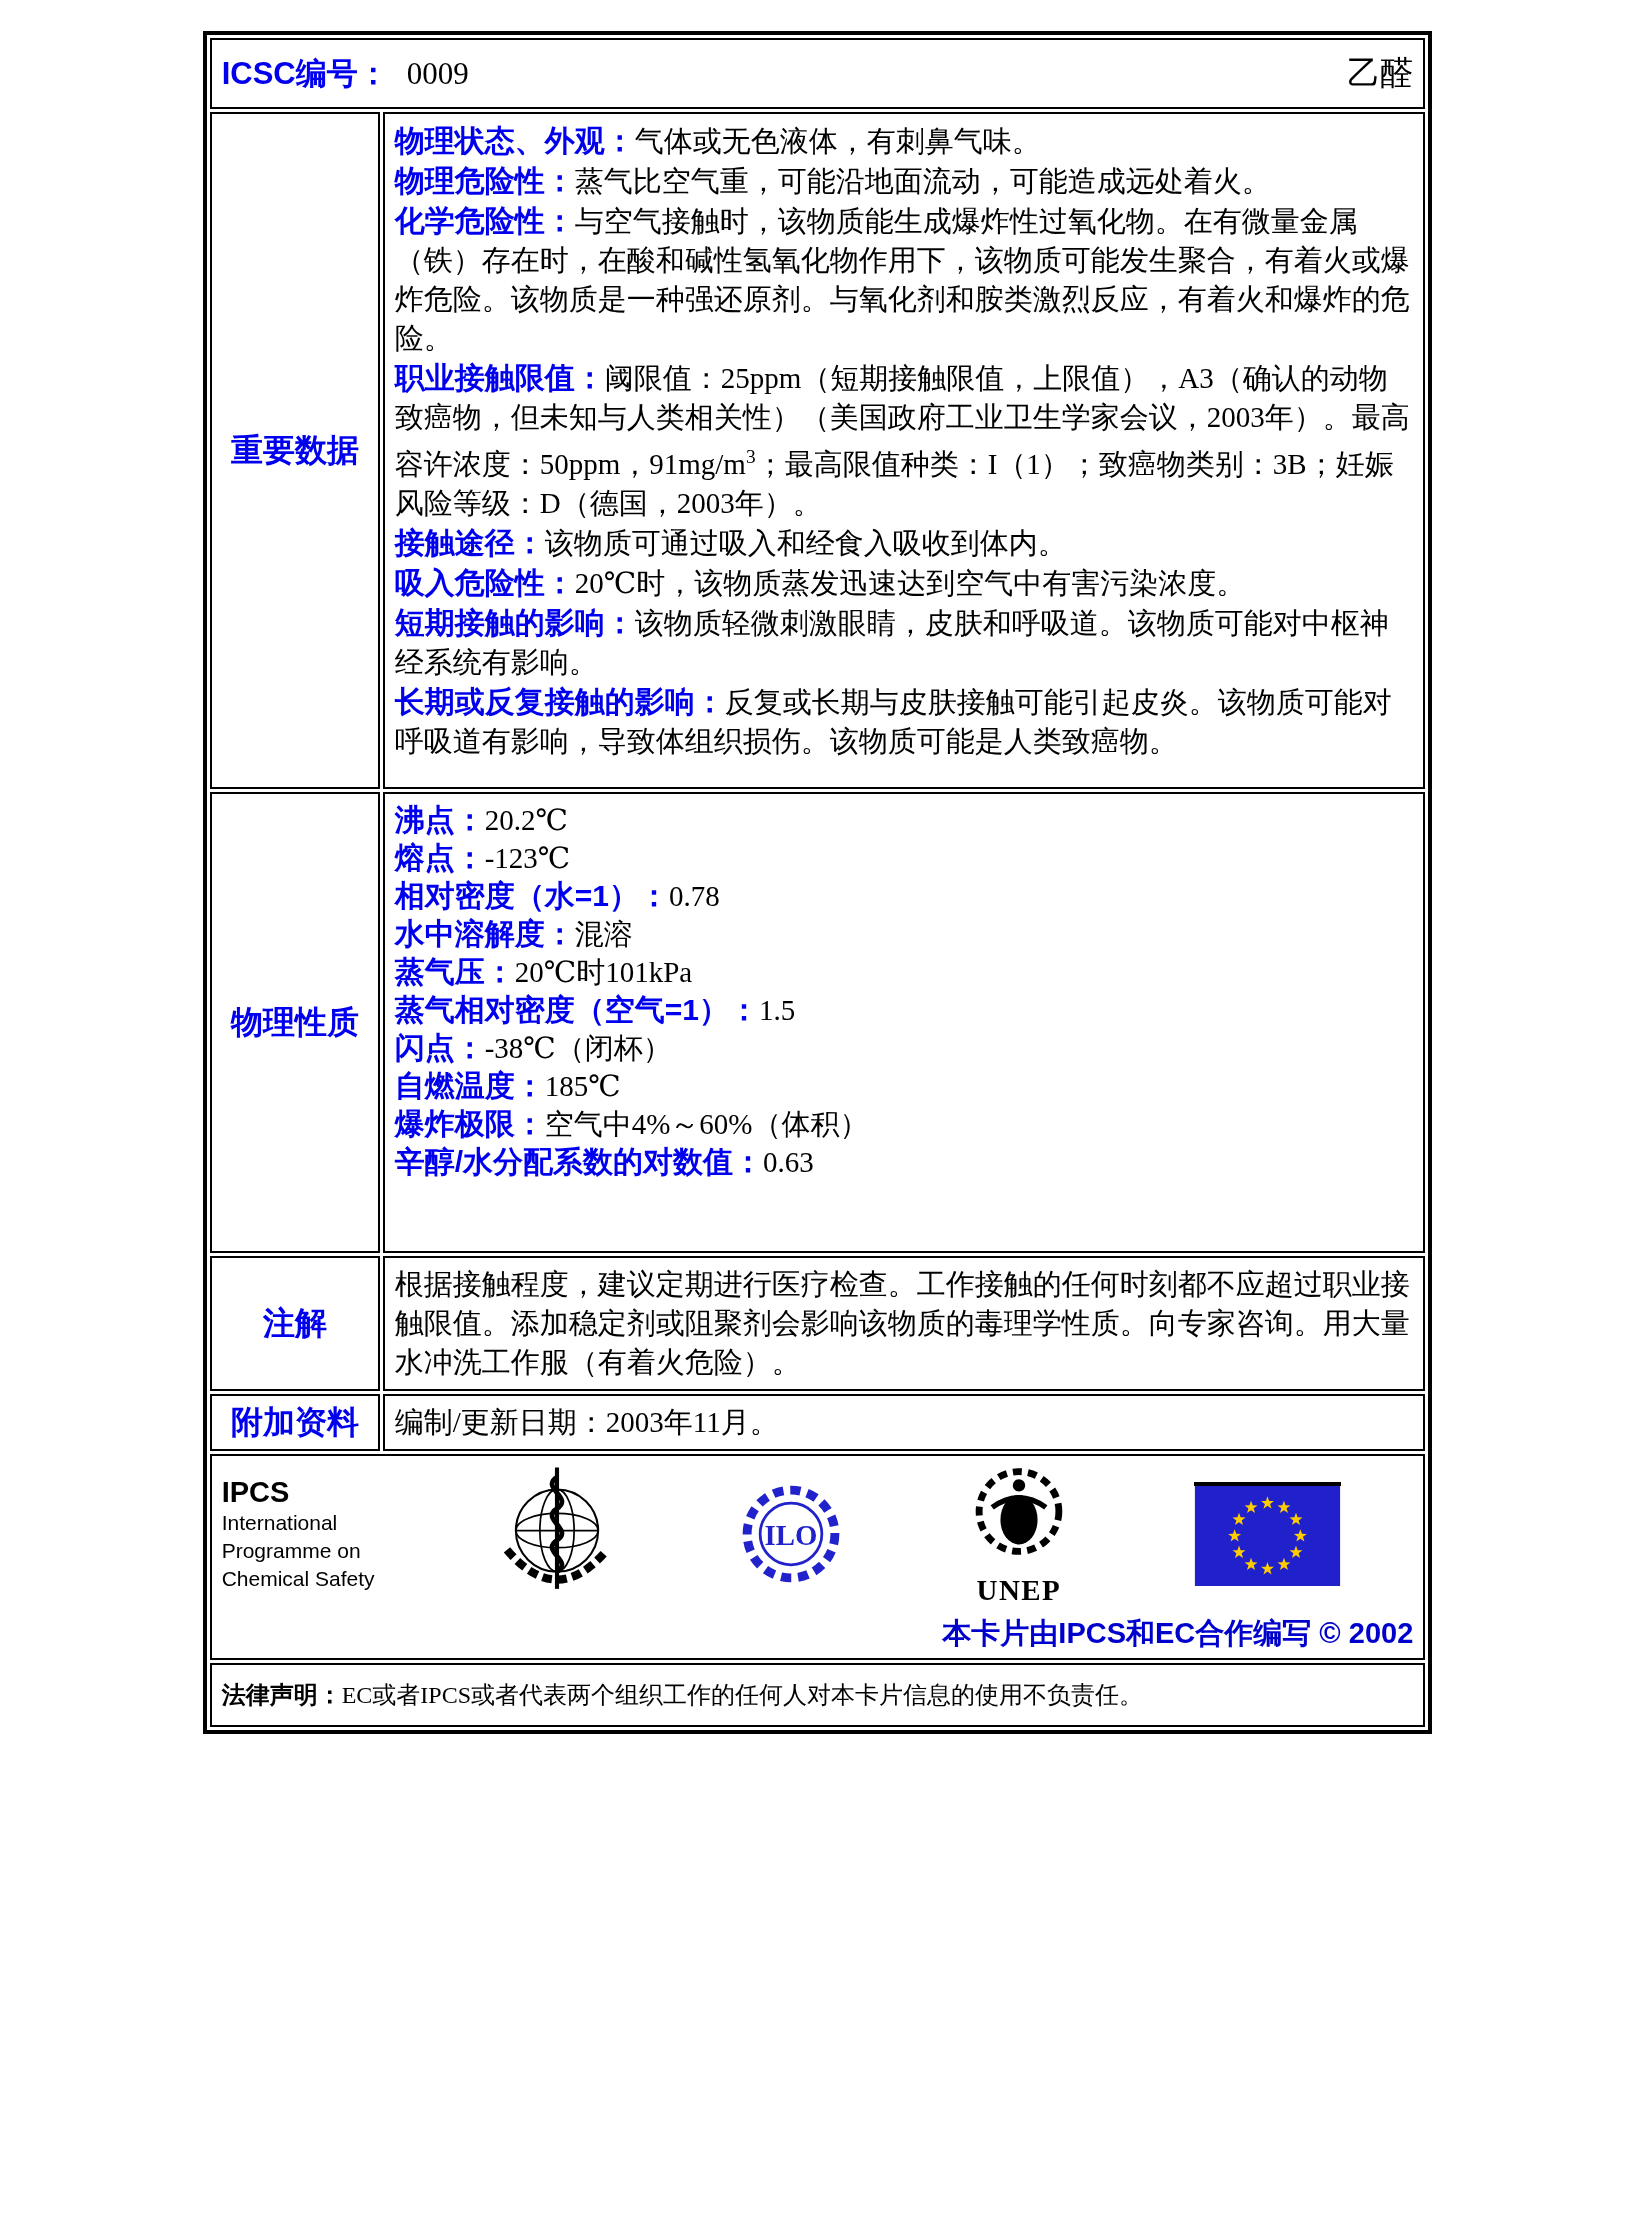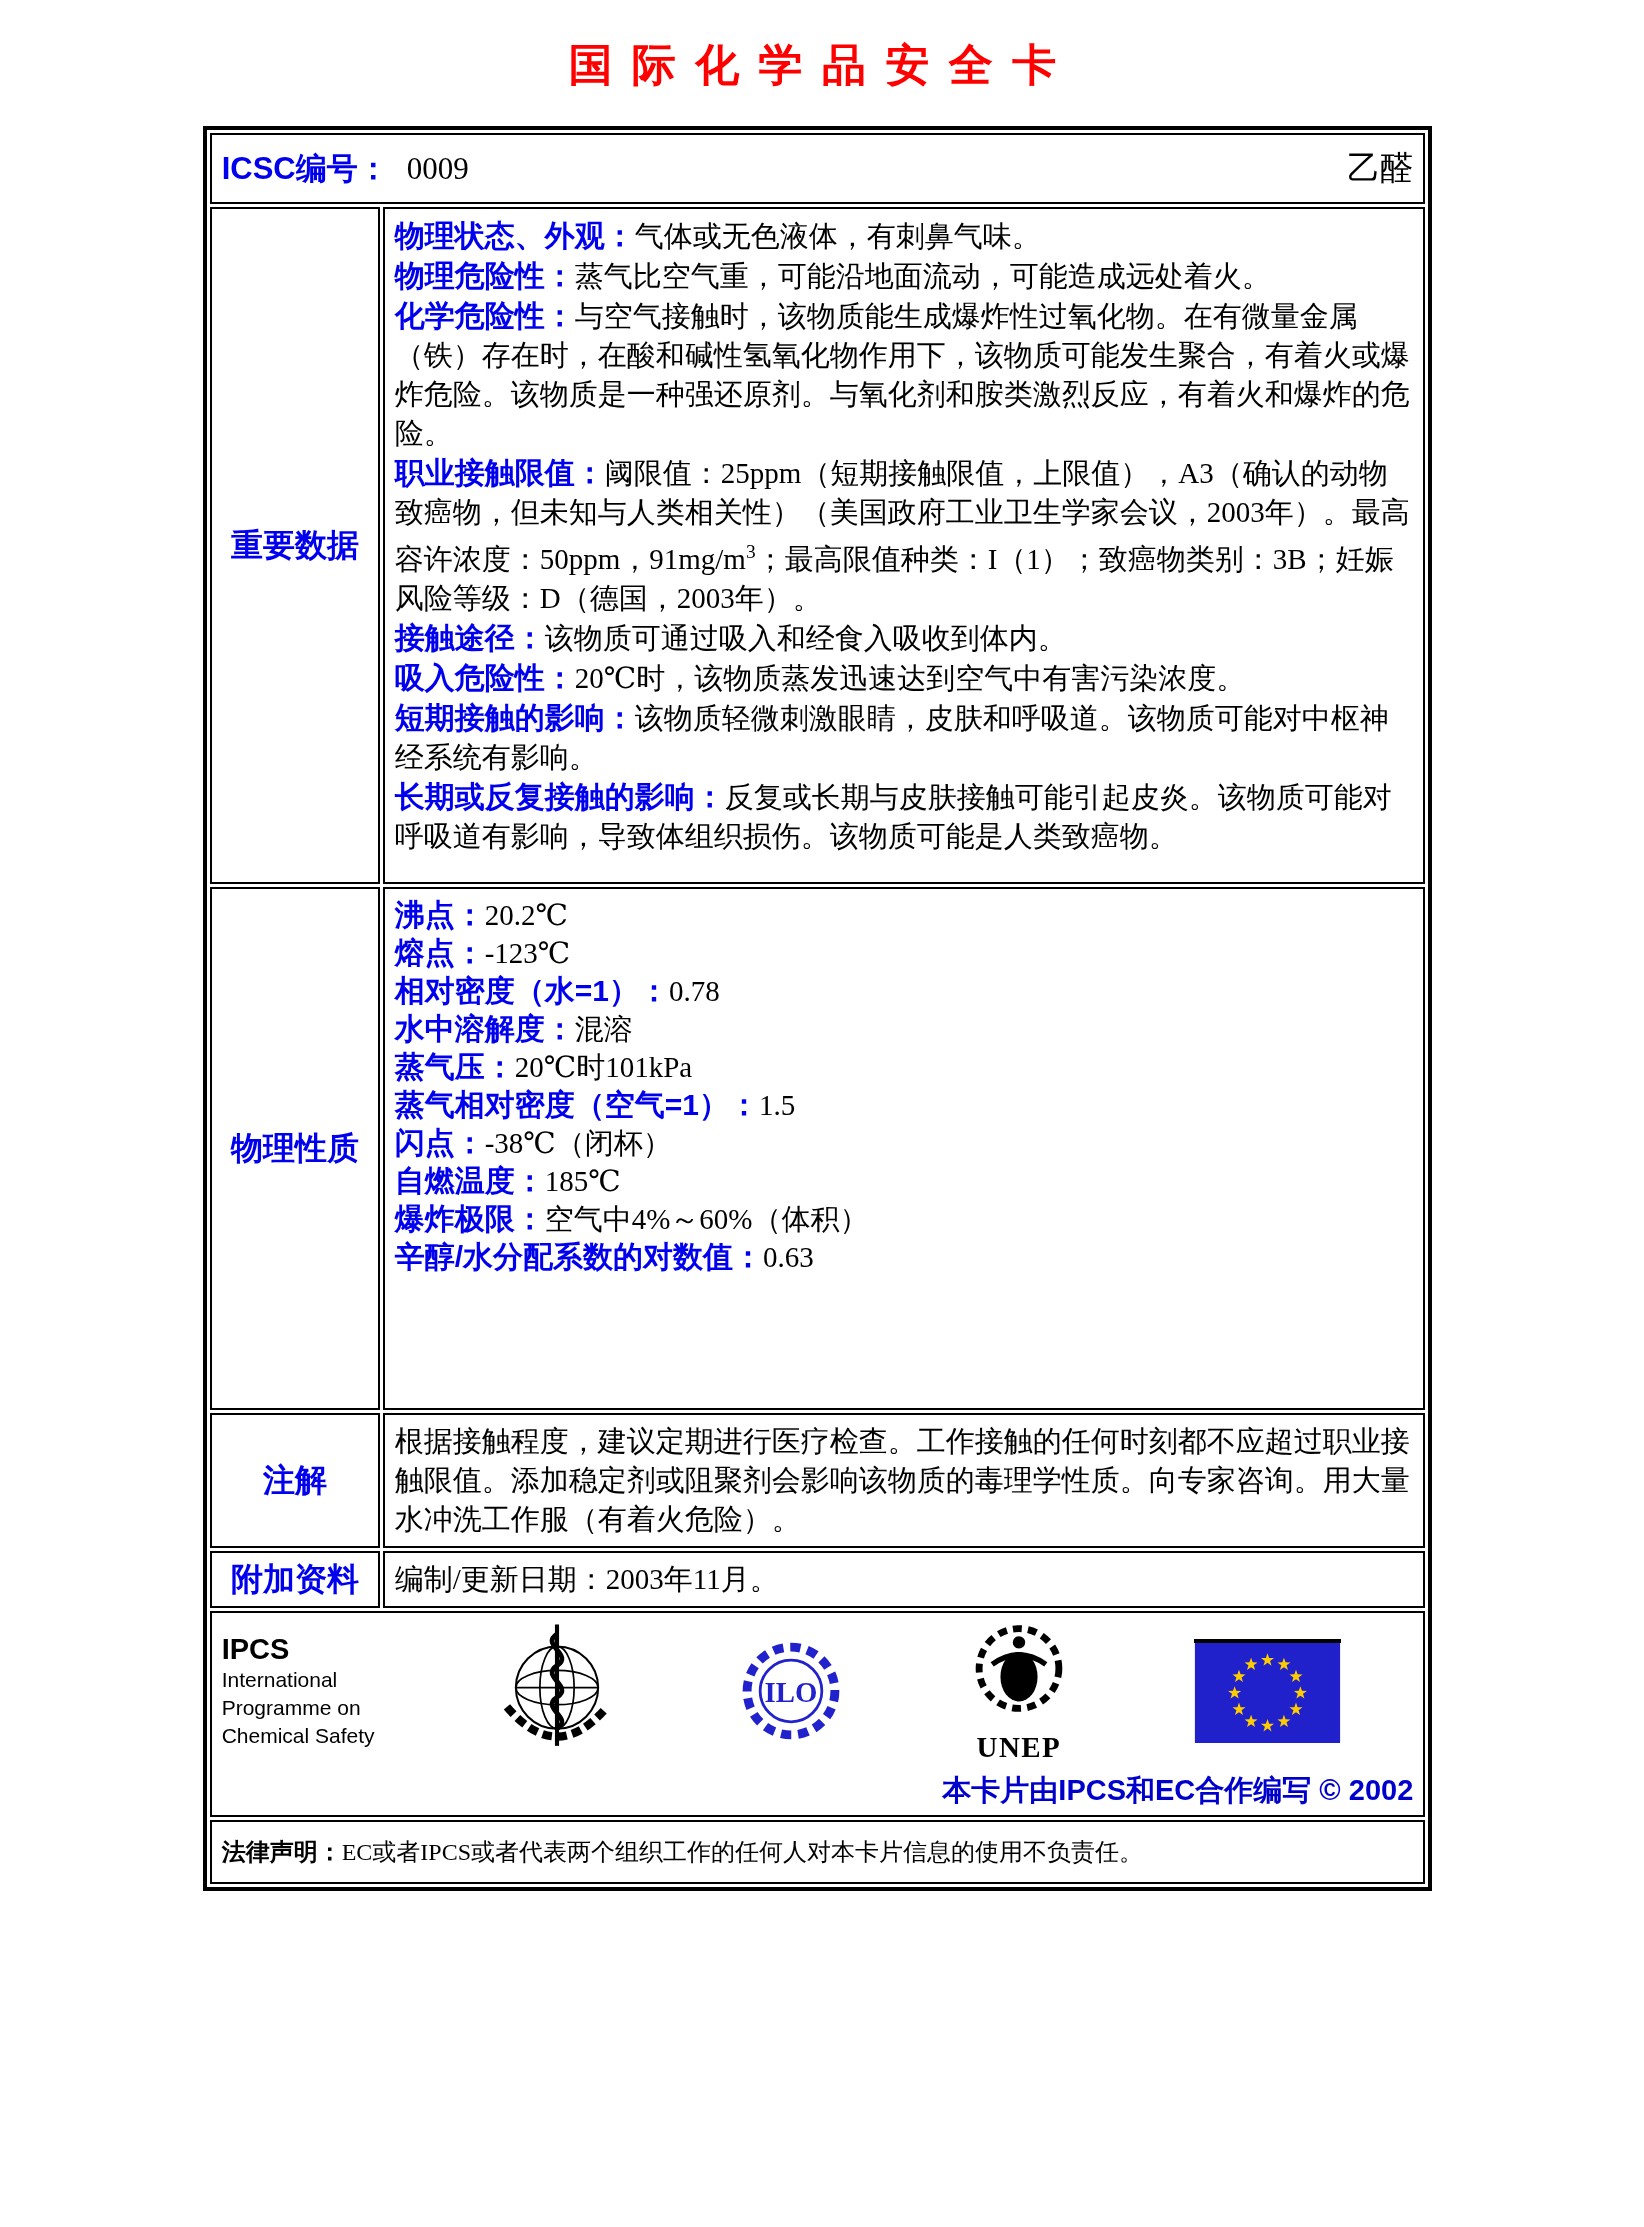--- a/index.html
+++ b/index.html
@@ -21,21 +21,21 @@
   .icsc-num { margin-left:18px; font-size:31px; color:#000; }
   .chem-name { font-size:33px; }
   td.rowlabel { vertical-align:middle; text-align:center; color:#0000ee; font-weight:bold;
                 font-size:32px; font-family:Liberation Mono, monospace;margin-top:48px; }
   td.content { padding:7px 9.7px; font-size:29px; line-height:39px; }
   td.content.phys { line-height:37px; }
   .flabel { color:#0000ee; font-weight:bold; font-size:30px;
             font-family:"Liberation Sans","DejaVu Sans",sans-serif; }
   .fsup { font-size:19.4px; }
   .h-imp { height:677px; }
-  .h-phy { height:523px; }
+  .h-phy { height:461px; }
   .h-env { height:110px; }
   .h-not { height:110px; }
   .h-add { height:39px; }
   td.logos-cell { height:186px; vertical-align:top; padding:5.6px 9.7px 4.2px 9.7px; }
   .logos-row { display:flex; align-items:center; justify-content:space-between;
                padding-right:72px; }
   .ipcs-block { font-family:"Liberation Sans","DejaVu Sans",sans-serif; }
   .ipcs-acronym { font-size:29px; font-weight:bold; }
   .ipcs-line { font-size:21px; line-height:28px; }
   .unep-block { text-align:center; }
@@ -44,21 +44,20 @@
   .eu-flag { border-top:4.2px solid #000; }
   .credit-line { text-align:right; color:#0000cc; font-weight:bold; font-size:29px;
                  margin-top:7px; font-family:"Liberation Sans","DejaVu Sans",sans-serif; }
   td.legal-cell { height:64px; vertical-align:middle; padding:0 9.7px; font-size:24px; }
   .legal-label { font-weight:bold; font-family:"Liberation Sans","DejaVu Sans",sans-serif; }
 </style>
 </head>
 <body>
 
 <div>
-  <div class="page-title">国际化学品安全卡</div>
 
   <table class="card">
     <colgroup>
         <col class="c1">
         <col>
       </colgroup>
 
     <tbody>
         <tr>
       <td class="header-cell" colspan="2">

